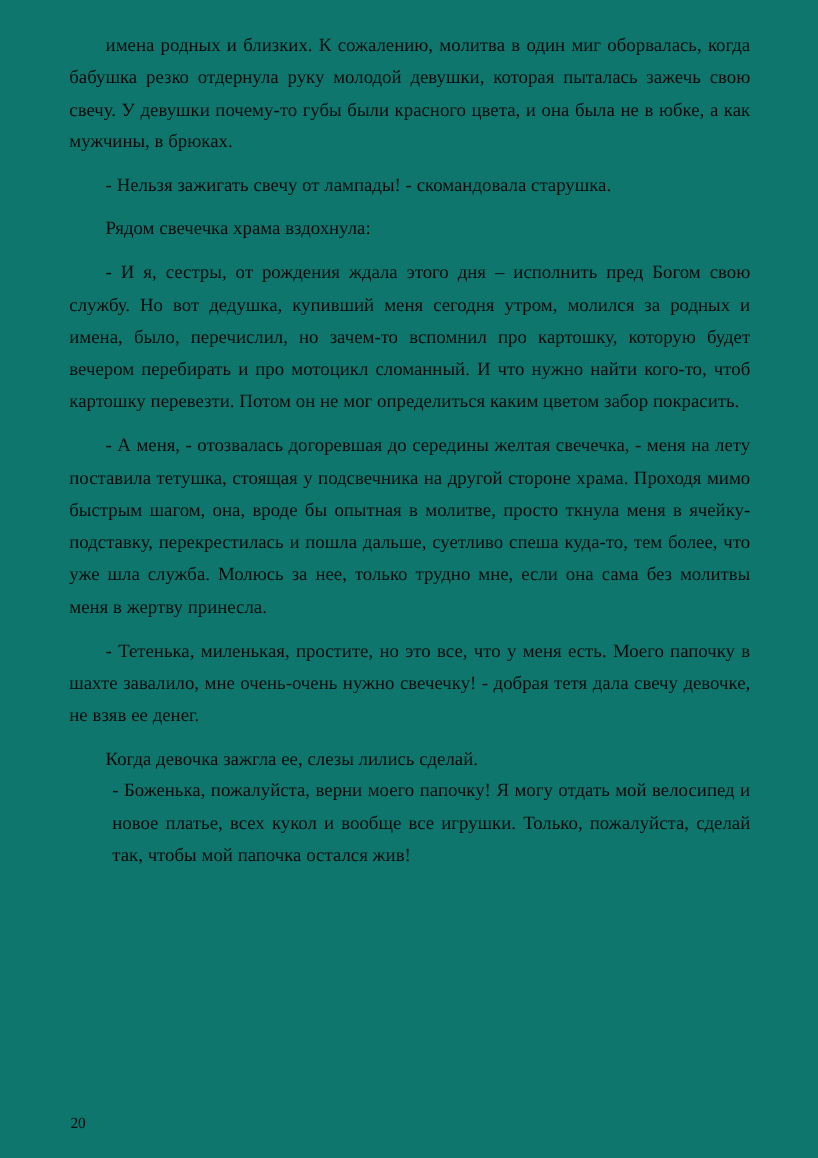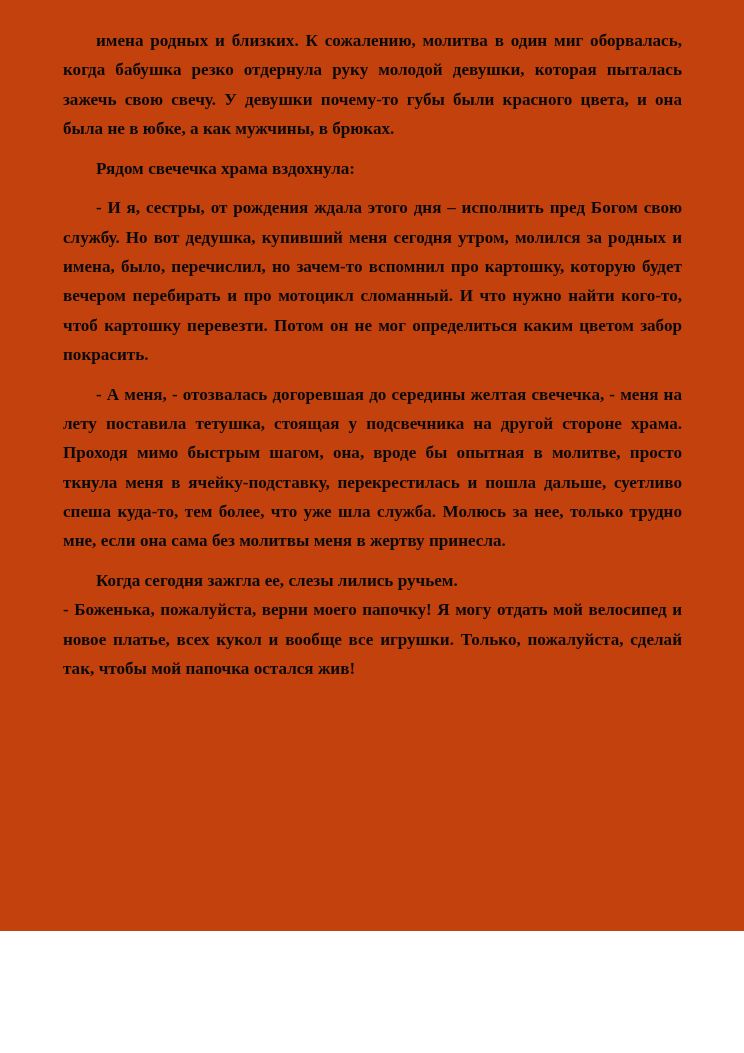--- a/index.html
+++ b/index.html
@@ -4,25 +4,24 @@
 <title>Page</title>
 <style>
   html, body {
     margin: 0;
     padding: 0;
     background: #ffffff;
   }
   .page {
     position: relative;
     width: 744px;
-    height: 931px;
-    background: #c2410c;
+    height: 1053px;
+    background: #0f766e;
     overflow: hidden;
     box-sizing: border-box;
-    font-weight: bold;
   }
   .text-column {
     position: absolute;
     left: 63px;
     top: 26px;
     width: 619px;
     font-family: "Liberation Serif", "DejaVu Serif", serif;
     font-size: 17.1px;
     line-height: 29.3px;
     color: #0a0a0a;
@@ -36,20 +35,21 @@
     text-align: justify;
     word-spacing: 0.1px;
   }
   
   .para + .para {
     margin-top: 10.5px;
   }
   
   .para.tight {
     margin-top: 0;
+    margin-left: 39px;
   }
   
   .para.no-indent {
     text-indent: 0;
   }
   
   .para:last-child {
     text-align-last: left;
   }
   .folio {
@@ -62,22 +62,24 @@
     color: #0a0a0a;
   }
 </style>
 </head>
 <body>
 
 <div class="page">
 
   <div class="text-column">
     <p class="para">имена родных и близких. К сожалению, молитва в один миг оборвалась, когда бабушка резко отдернула руку молодой девушки, которая пыталась зажечь свою свечу. У девушки почему-то губы были красного цвета, и она была не в юбке, а как мужчины, в брюках.</p>
+    <p class="para">- Нельзя зажигать свечу от лампады! - скомандовала старушка.</p>
     <p class="para">Рядом свечечка храма вздохнула:</p>
     <p class="para">- И я, сестры, от рождения ждала этого дня – исполнить пред Богом свою службу. Но вот дедушка, купивший меня сегодня утром, молился за родных и имена, было, перечислил, но зачем-то вспомнил про картошку, которую будет вечером перебирать и про мотоцикл сломанный. И что нужно найти кого-то, чтоб картошку перевезти. Потом он не мог определиться каким цветом забор покрасить.</p>
     <p class="para">- А меня, - отозвалась догоревшая до середины желтая свечечка, - меня на лету поставила тетушка, стоящая у подсвечника на другой стороне храма. Проходя мимо быстрым шагом, она, вроде бы опытная в молитве, просто ткнула меня в ячейку-подставку, перекрестилась и пошла дальше, суетливо спеша куда-то, тем более, что уже шла служба. Молюсь за нее, только трудно мне, если она сама без молитвы меня в жертву принесла.</p>
-    <p class="para">Когда сегодня зажгла ее, слезы лились ручьем.</p>
+    <p class="para">- Тетенька, миленькая, простите, но это все, что у меня есть. Моего папочку в шахте завалило, мне очень-очень нужно свечечку! - добрая тетя дала свечу девочке, не взяв ее денег.</p>
+    <p class="para">Когда девочка зажгла ее, слезы лились сделай.</p>
     <p class="para tight no-indent">- Боженька, пожалуйста, верни моего папочку! Я могу отдать мой велосипед и новое платье, всех кукол и вообще все игрушки. Только, пожалуйста, сделай так, чтобы мой папочка остался жив!</p>
   </div>
 
   <div class="folio">20</div>
 
 </div>
 
 </body></html>

